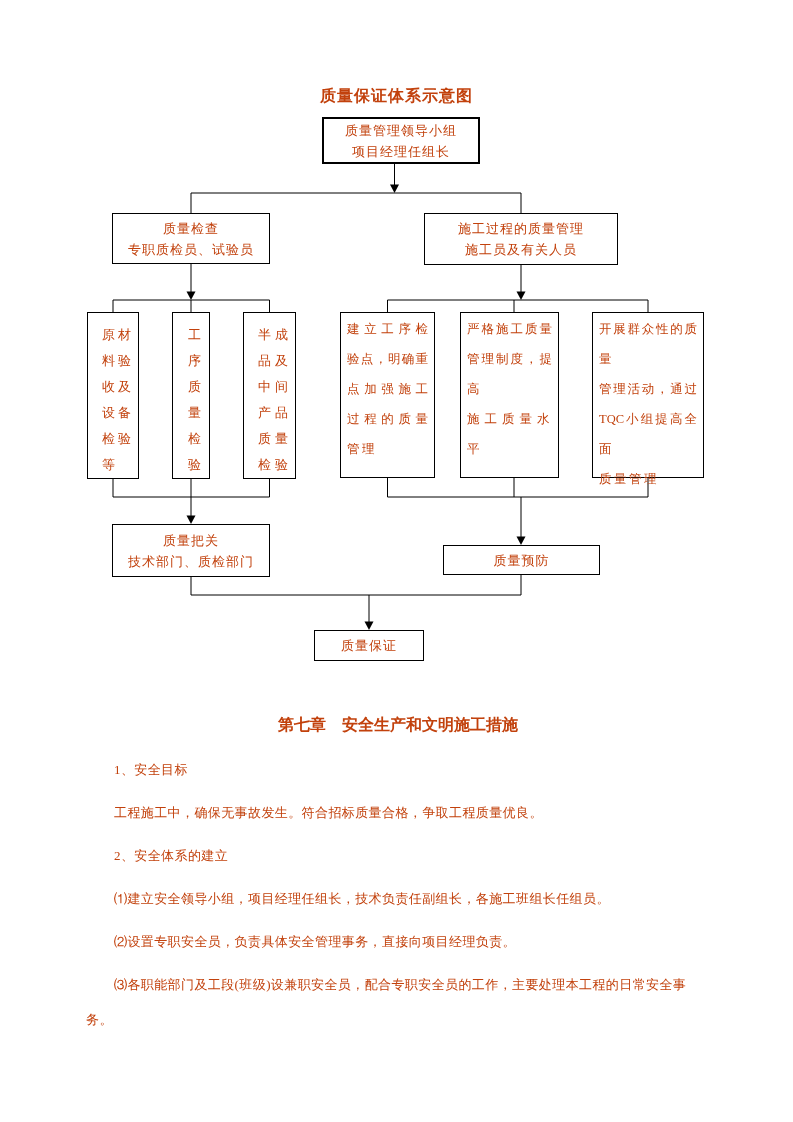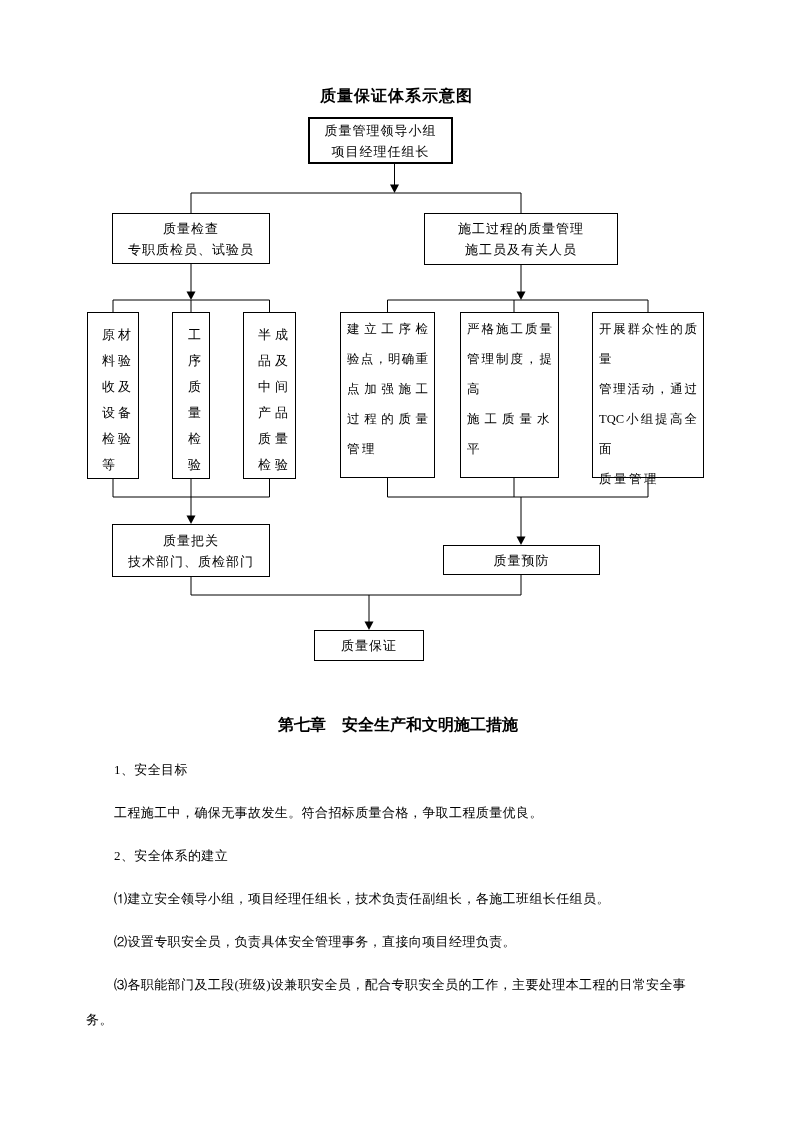--- a/index.html
+++ b/index.html
@@ -2,21 +2,21 @@
 <html><head>
 <meta charset="utf-8">
 <style>
   html,body { margin:0; padding:0; background:#e8e8e8; }
   .page {
     position:relative;
     width:793px; height:1122px;
     margin:0 auto;
     background:#ffffff;
     font-family:"Liberation Serif","DejaVu Serif",serif;
-    color:#000000;
+    color:#c2410c;
     overflow:hidden;
   }
   .diagram-title {
     position:absolute; top:86px; left:0; width:100%;
     text-align:center;
     font-family:"Liberation Sans","DejaVu Sans",sans-serif;
     font-weight:bold; font-size:16px; letter-spacing:1px;
   }
   .dbox {
     position:absolute; box-sizing:border-box;
@@ -97,21 +97,21 @@
     <g fill="#000">
       <polygon points="394.5,193 390,184.5 399,184.5"></polygon>
       <polygon points="191,300 186.5,291.5 195.5,291.5"></polygon>
       <polygon points="521,300 516.5,291.5 525.5,291.5"></polygon>
       <polygon points="191,524 186.5,515.5 195.5,515.5"></polygon>
       <polygon points="521,545 516.5,536.5 525.5,536.5"></polygon>
       <polygon points="369,630 364.5,621.5 373.5,621.5"></polygon>
     </g>
   </svg>
 
-  <div class="dbox cbox topbox" style="left:308px;top:117px;width:145px;height:47px">
+  <div class="dbox cbox topbox" style="left:322px;top:117px;width:158px;height:47px">
       <div class="bx-line">质量管理领导小组</div>
       <div class="bx-line">项目经理任组长</div>
     </div>
 
   <div class="dbox cbox" style="left:112px;top:213px;width:158px;height:51px">
       <div class="bx-line">质量检查</div>
       <div class="bx-line">专职质检员、试验员</div>
     </div>
 
   <div class="dbox cbox" style="left:424px;top:213px;width:194px;height:52px">

